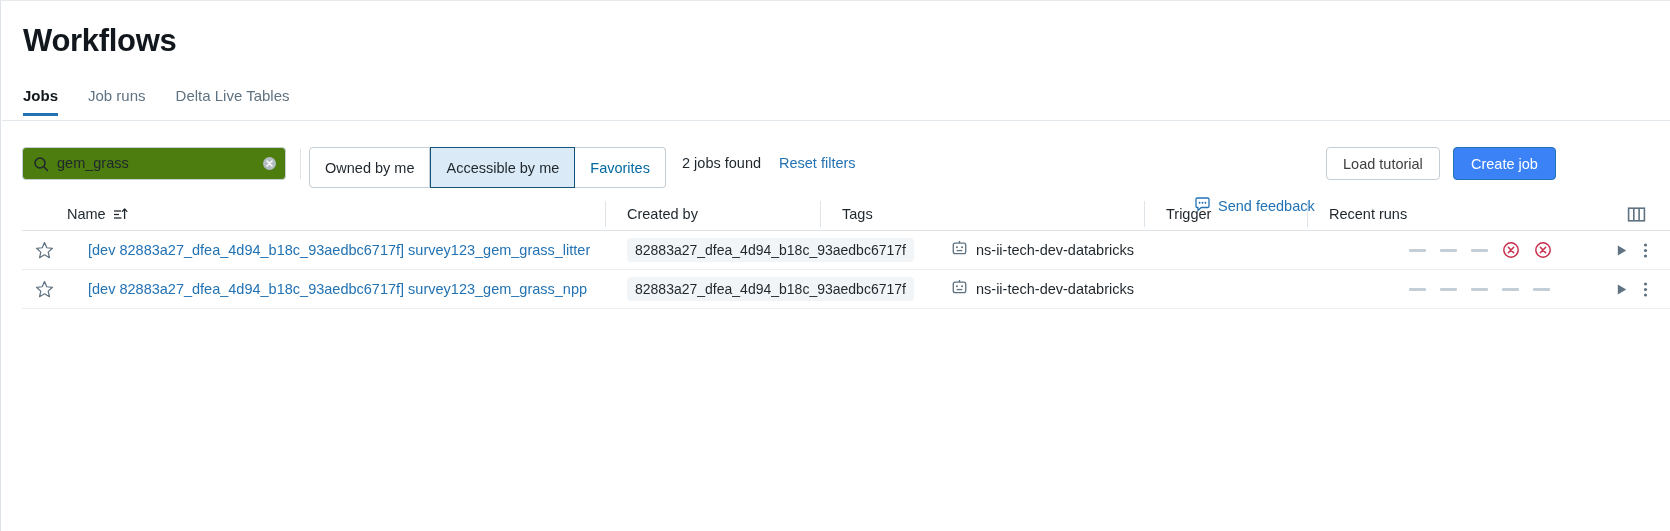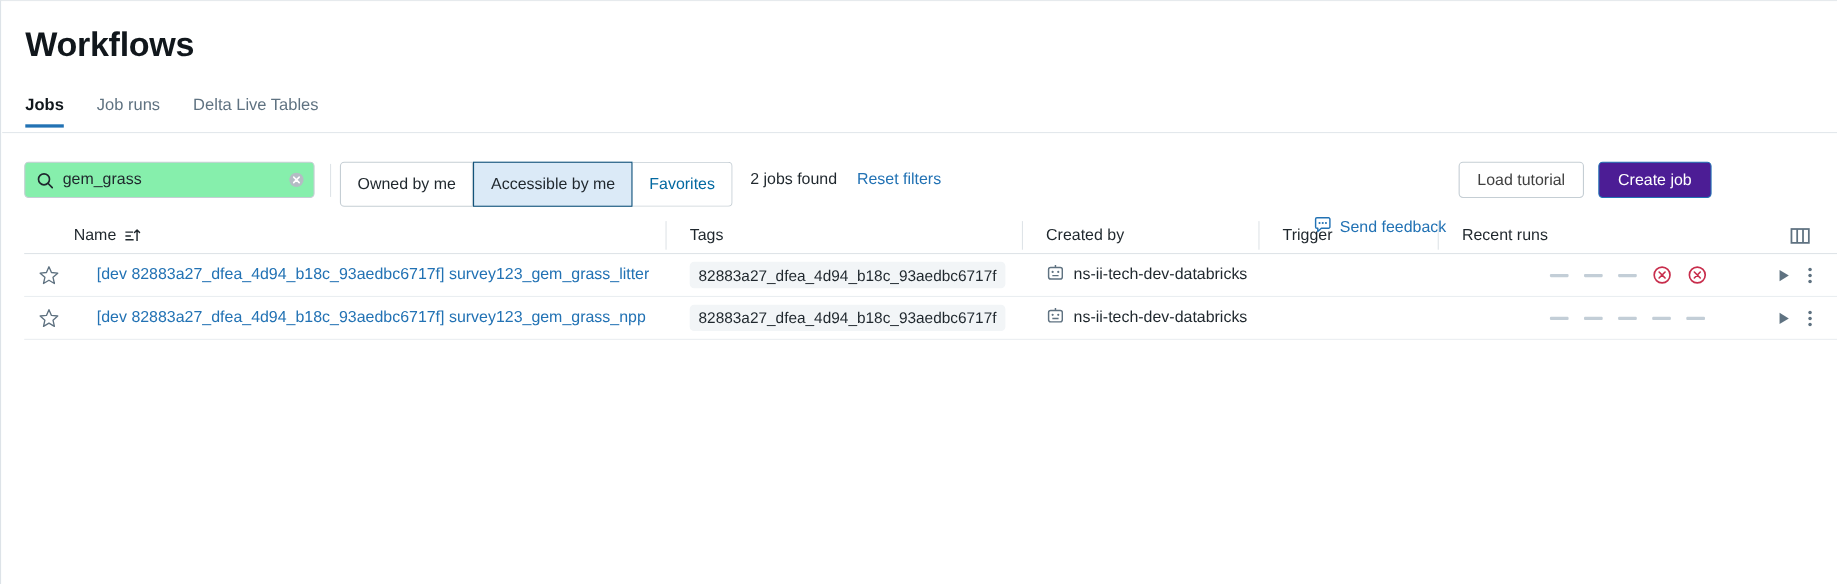--- a/index.html
+++ b/index.html
@@ -73,21 +73,21 @@
     border-color: #eb5c5c;
     border-radius: 2px;
     pointer-events: none;
   }
   .search-box {
     position: absolute;
     left: 21px; top: 16px;
     width: 264px; height: 33px;
     border: 1px solid #c5ced4;
     border-radius: 4px;
-    background: #86efac;
+    background: #4d7c0f;
     display: flex;
     align-items: center;
     padding: 0 8px 0 10px;
   }
   .search-icon { flex: 0 0 auto; margin-right: 8px; display: flex; }
   .search-value {
     flex: 1 1 auto;
     font-size: 14.5px;
     color: #1f272d;
     line-height: 1;
@@ -173,21 +173,21 @@
     white-space: nowrap;
   }
   .btn-primary {
     position: absolute;
     left: 1452px; top: 16px;
     height: 33px;
     display: flex; align-items: center; justify-content: center;
     padding: 4px 17px;
     font-size: 14.5px;
     color: #fff;
-    background: #4c1d95;
+    background: #3b82f6;
     border: 1px solid #2272b4;
     border-radius: 4px;
     cursor: pointer;
     white-space: nowrap;
   }
 
   
   .table {
     position: absolute;
     left: 21px; right: 0; top: 196px; text-align: center;
@@ -380,27 +380,27 @@
         <span class="sort-icon">
           <svg width="15" height="14" viewBox="0 0 15 14">
             <line x1="1" y1="4" x2="8" y2="4" stroke="#1f272d" stroke-width="1.3"></line>
             <line x1="1" y1="7.5" x2="6" y2="7.5" stroke="#1f272d" stroke-width="1.3"></line>
             <line x1="1" y1="11" x2="8.5" y2="11" stroke="#1f272d" stroke-width="1.3"></line>
             <line x1="11.6" y1="12" x2="11.6" y2="2.3" stroke="#1f272d" stroke-width="1.3"></line>
             <path d="M9.3 4.4 L11.6 2 L13.9 4.4" fill="none" stroke="#1f272d" stroke-width="1.3" stroke-linecap="round" stroke-linejoin="round"></path>
           </svg>
         </span>
       </div>
+      <div class="th col-created">
+        <span class="vrule"></span>
+        <span>Created by</span>
+      </div>
       <div class="th col-tags">
         <span class="vrule"></span>
         <span>Tags</span>
-      </div>
-      <div class="th col-created">
-        <span class="vrule"></span>
-        <span>Created by</span>
       </div>
       <div class="th col-trigger">
         <span class="vrule"></span>
         <span>Trigger</span>
       </div>
       <div class="th col-runs">
         <span class="vrule"></span>
         <span>Recent runs</span>
       </div>
 

